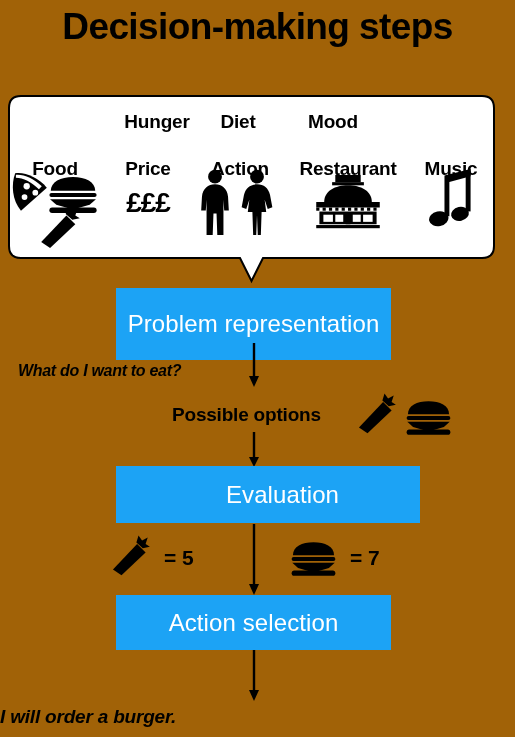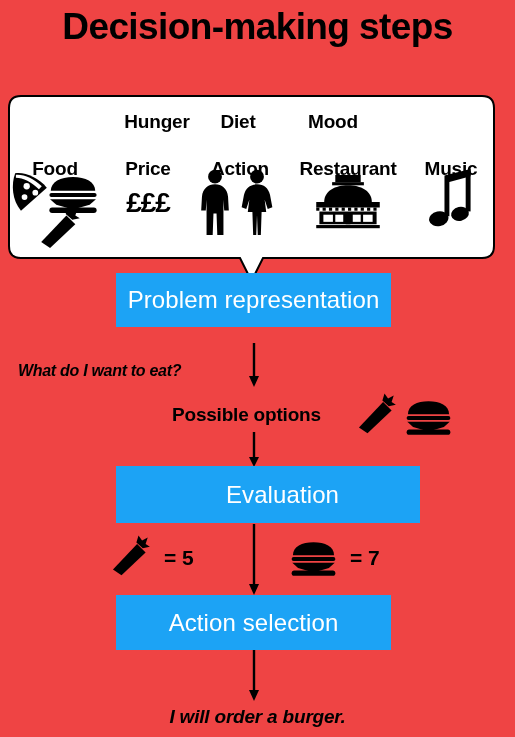--- a/index.html
+++ b/index.html
@@ -8,21 +8,21 @@
     background: #ffffff;
   }
   body {
     font-family: "Liberation Sans", sans-serif;
     -webkit-font-smoothing: antialiased;
   }
   #page {
     position: relative;
     width: 515px;
     height: 737px;
-    background: #ef4444;
+    background: #a16207;
     overflow: hidden;
   }
 
   
   .title {
     position: absolute;
     left: 0;
     top: 6px;
     width: 515px;
     text-align: center;
@@ -85,21 +85,21 @@
     left: 116px;
     width: 275px;
     display: flex;
     align-items: center;
     justify-content: center;
     color: #ffffff;
     font-size: 24px;
     font-weight: normal;
     letter-spacing: 0.1px;
   }
-  #box-problem   { top: 273px; height: 54px; }
+  #box-problem   { top: 288px; height: 72px; }
   #box-eval      { top: 466px; height: 57px; padding-left: 29px; }
   #box-action    { top: 595px; height: 55px; text-align: center; }
 
   
   .arrow {
     position: absolute;
     overflow: visible;
   }
 
   
@@ -123,21 +123,21 @@
     font-size: 21px;
     font-weight: bold;
   }
   .ann.final {
     font-size: 19px;
     font-weight: bold;
     font-style: italic;
     letter-spacing: -0.2px;
     width: 515px;
     left: 0;
-    text-align: center;
+    text-align: left;
   }
   .pound {
     position: absolute;
     font-size: 28px;
     font-weight: bold;
     transform: translateX(-50%);
     letter-spacing: -1px;
   }
   .note {
     position: absolute;

